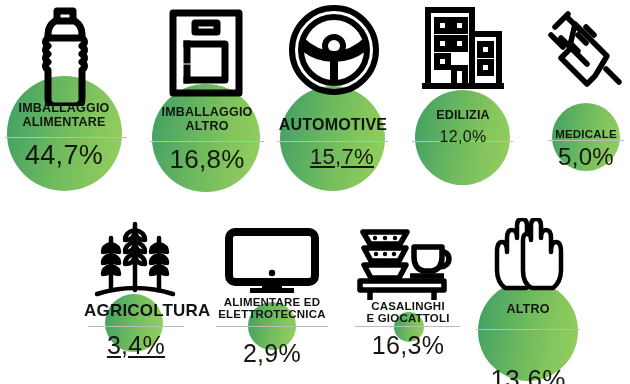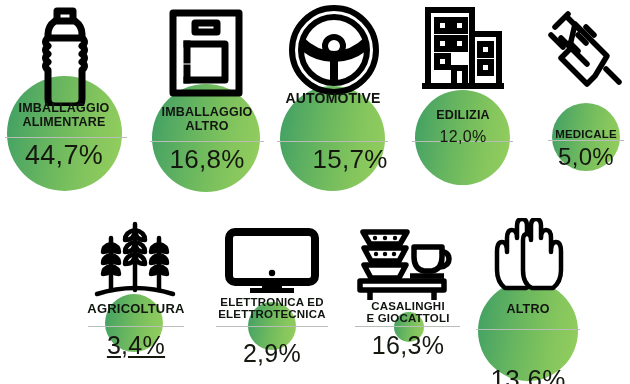--- a/index.html
+++ b/index.html
@@ -99,22 +99,22 @@
           <circle cx="46" cy="46" r="33"></circle>
           <circle cx="46" cy="42" r="9"></circle>
         </g>
         <g fill="#000">
           <path d="M15 33 q14 14 31 14 q17 0 31 -14 q3 9 1 14 q-14 11 -32 11 q-18 0 -32 -11 q-2 -5 1 -14 z"></path>
           <path d="M42 53 h8 v26 h-8 z"></path>
         </g>
       </svg>
     </div>
     <div class="divider" style="left:277px;top:141px;width:111px;"></div>
-    <div class="label" style="left:275px;top:91px;width:116px;font-size:14px;">AUTOMOTIVE</div>
-    <div class="value" style="left:292px;top:144px;width:116px;font-size:26px;">15,7%</div>
+    <div class="label" style="left:275px;top:116px;width:116px;font-size:16px;">AUTOMOTIVE</div>
+    <div class="value" style="left:284px;top:144px;width:116px;font-size:22px;text-decoration:underline;">15,7%</div>
   </div>
 
   <div class="sector">
     <div class="bubble" style="left:415px;top:90px;width:95px;height:95px;"></div>
     <div class="icon" style="left:419px;top:6px;">
       <svg width="88" height="86" viewBox="0 0 88 86">
         <g fill="none" stroke="#000" stroke-width="6" stroke-linejoin="miter">
           <rect x="9" y="4" width="44" height="76"></rect>
           <rect x="53" y="28" width="27" height="52"></rect>
           <rect x="18" y="14" width="11" height="11"></rect>
@@ -184,40 +184,40 @@
           <path d="M67 39 q-8 2 -8 8 q8 0 8 -8z"></path>
           <path d="M67 39 q8 2 8 8 q-8 0 -8 -8z"></path>
           <path d="M67 50 q-8 2 -8 8 q8 0 8 -8z"></path>
           <path d="M67 50 q8 2 8 8 q-8 0 -8 -8z"></path>
 
           <path d="M5 78 q38 -12 76 0"></path>
         </g>
       </svg>
     </div>
     <div class="divider" style="left:88px;top:326px;width:96px;"></div>
-    <div class="label" style="left:84px;top:302px;width:104px;font-size:13px;">AGRICOLTURA</div>
+    <div class="label" style="left:84px;top:302px;width:104px;font-size:17px;">AGRICOLTURA</div>
     <div class="value" style="left:84px;top:331px;width:104px;font-size:25px;text-decoration:underline;">3,4%</div>
   </div>
 
   <div class="sector">
     <div class="bubble" style="left:248px;top:302px;width:48px;height:48px;"></div>
     <div class="icon" style="left:224px;top:228px;">
       <svg width="96" height="66" viewBox="0 0 96 66">
         <g fill="none" stroke="#000" stroke-width="8" stroke-linejoin="round">
           <rect x="5" y="4" width="86" height="50" rx="6"></rect>
         </g>
         <g fill="#000">
           <circle cx="48" cy="45" r="3.2"></circle>
           <path d="M38 56 h20 v6 h-20 z"></path>
           <path d="M26 60 h44 v5 h-44 z"></path>
         </g>
       </svg>
     </div>
     <div class="divider" style="left:216px;top:326px;width:112px;"></div>
-    <div class="label" style="left:212px;top:296px;width:120px;font-size:11.5px;">ELETTRONICA ED
+    <div class="label" style="left:212px;top:296px;width:120px;font-size:11.5px;">ALIMENTARE ED
 ELETTROTECNICA</div>
     <div class="value" style="left:212px;top:331px;width:120px;font-size:25px;margin-top:8px;">2,9%</div>
   </div>
 
   <div class="sector">
     <div class="bubble" style="left:394px;top:312px;width:30px;height:30px;"></div>
     <div class="icon" style="left:352px;top:220px;">
       <svg width="100" height="80" viewBox="0 0 100 80">
         <g fill="none" stroke="#000" stroke-width="5.5" stroke-linejoin="round">
           <path d="M11 12 h44 l-7 12 h-30 z"></path>

